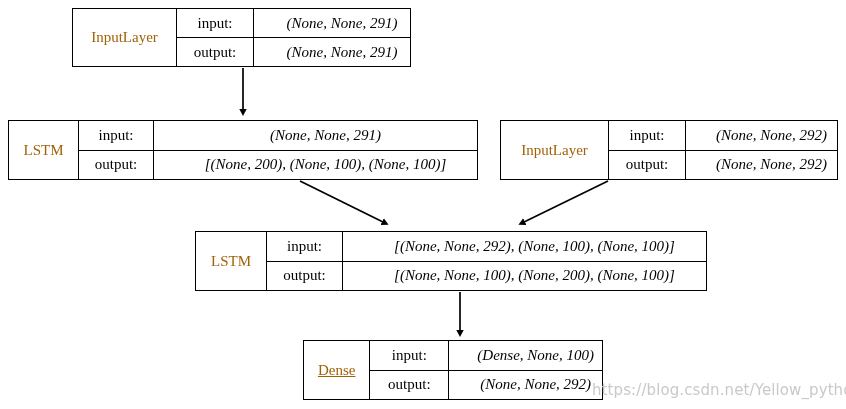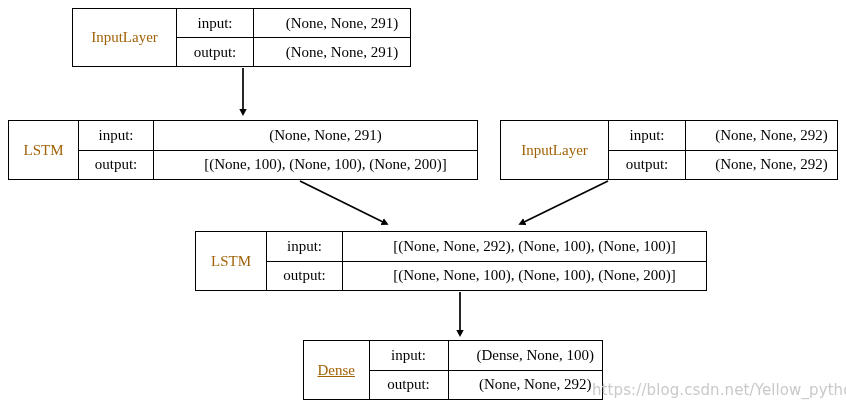--- a/index.html
+++ b/index.html
@@ -65,20 +65,21 @@
   }
   .io-value {
     flex: 1 1 auto;
     display: flex;
     align-items: center;
     justify-content: center;
     padding: 0 8px;
     font-size: 15px;
     color: #000000;
     white-space: nowrap;
+    font-style: italic;
   }
 
   
   #node-input-top   { left: 72px;  top: 8px;   width: 339px; height: 59px; }
   #node-input-top   .node-name { width: 104px; }
   #node-input-top   .io-label  { width: 77px; }
 
   #node-lstm-left   { left: 8px;   top: 120px; width: 470px; height: 60px; }
   #node-lstm-left   .node-name { width: 70px; }
   #node-lstm-left   .io-label  { width: 75px; }
@@ -162,21 +163,21 @@
 
   <div class="node" id="node-lstm-left">
     <div class="node-name">LSTM</div>
     <div class="node-table">
       <div class="node-row row-top">
         <div class="io-label">input:</div>
         <div class="io-value">(None, None, 291)</div>
       </div>
       <div class="node-row">
         <div class="io-label">output:</div>
-        <div class="io-value">[(None, 100), (None, 100), (None, 200)]</div>
+        <div class="io-value">[(None, 200), (None, 100), (None, 100)]</div>
       </div>
     </div>
   </div>
 
   <div class="node" id="node-input-right">
     <div class="node-name">InputLayer</div>
     <div class="node-table">
       <div class="node-row row-top">
         <div class="io-label">input:</div>
         <div class="io-value">(None, None, 292)</div>
@@ -190,21 +191,21 @@
 
   <div class="node" id="node-lstm-mid">
     <div class="node-name">LSTM</div>
     <div class="node-table">
       <div class="node-row row-top">
         <div class="io-label">input:</div>
         <div class="io-value">[(None, None, 292), (None, 100), (None, 100)]</div>
       </div>
       <div class="node-row">
         <div class="io-label">output:</div>
-        <div class="io-value">[(None, None, 100), (None, 100), (None, 200)]</div>
+        <div class="io-value">[(None, None, 100), (None, 200), (None, 100)]</div>
       </div>
     </div>
   </div>
 
   <div class="node" id="node-dense">
     <div class="node-name">Dense</div>
     <div class="node-table">
       <div class="node-row row-top">
         <div class="io-label">input:</div>
         <div class="io-value">(Dense, None, 100)</div>

